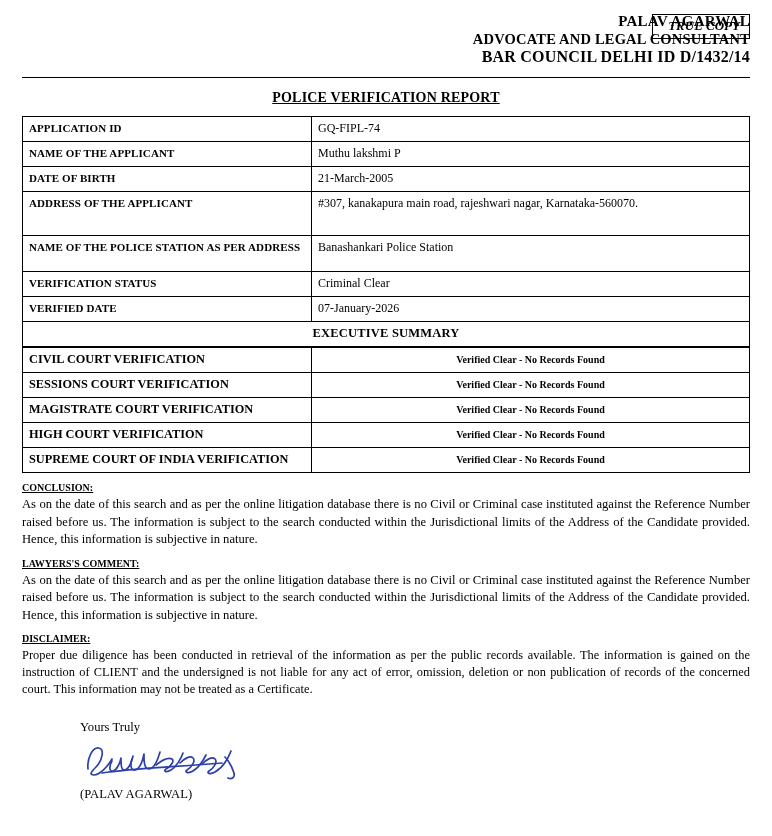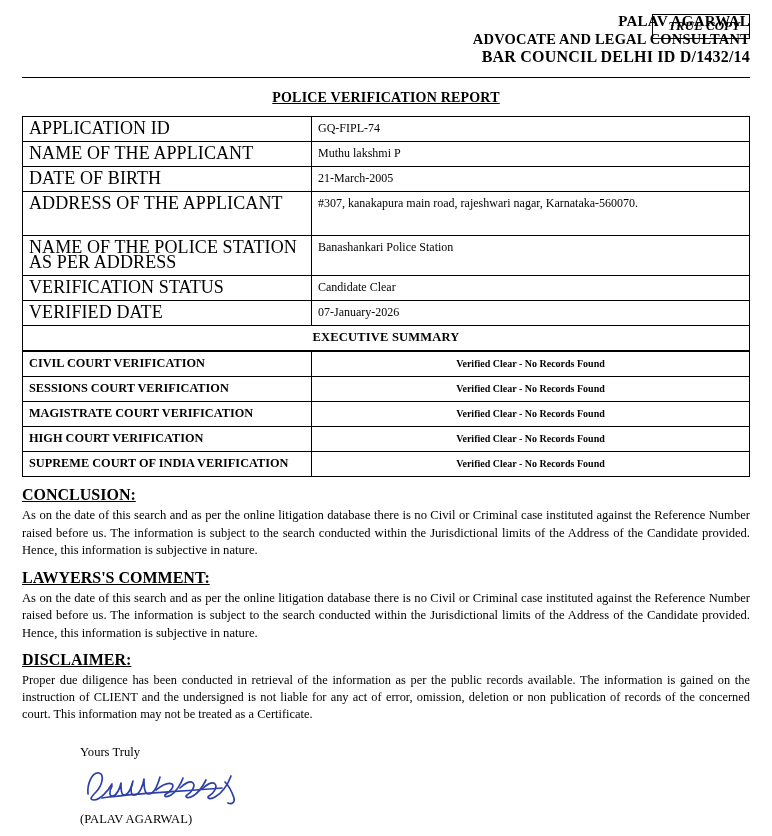--- a/index.html
+++ b/index.html
@@ -73,22 +73,22 @@
   }
   table.details td {
     border: 1px solid #000;
     vertical-align: top;
     padding: 4px 6px 5px 6px;
     font-size: 12.5px;
     line-height: 15px;
   }
   table.details td.label {
     width: 276px;
-    font-weight: normal;
-    font-size: 18px;
+    font-weight: bold;
+    font-size: 11px;
     letter-spacing: 0.1px;
   }
   table.details td.value {
     font-size: 12px;
   }
   .tall-1 { height: 34px; }
   .tall-2 { height: 26px; }
 
   .exec-head {
     border: 1px solid #000;
@@ -116,21 +116,21 @@
     font-weight: bold;
     font-size: 10px;
   }
 
   
   .section {
     margin-top: 9px;
   }
   .section-title {
     font-weight: bold;
-    font-size: 16px;
+    font-size: 10px;
     text-decoration: underline;
     margin-bottom: 3px;
   }
   .para {
     font-size: 12.6px;
     line-height: 17.5px;
     text-align: justify;
   }
   .disclaimer .para {
     font-size: 12.4px;
@@ -188,21 +188,21 @@
       <tr>
         <td class="label tall-1">ADDRESS OF THE APPLICANT</td>
         <td class="value tall-1">#307, kanakapura main road, rajeshwari nagar, Karnataka-560070.</td>
       </tr>
       <tr>
         <td class="label tall-2">NAME OF THE POLICE STATION AS PER ADDRESS</td>
         <td class="value tall-2">Banashankari Police Station</td>
       </tr>
       <tr>
         <td class="label">VERIFICATION STATUS</td>
-        <td class="value">Candidate Clear</td>
+        <td class="value">Criminal Clear</td>
       </tr>
       <tr>
         <td class="label">VERIFIED DATE</td>
         <td class="value">07-January-2026</td>
       </tr>
     </tbody>
   </table>
 
   <div class="exec-head">EXECUTIVE SUMMARY</div>
   <table class="exec">

